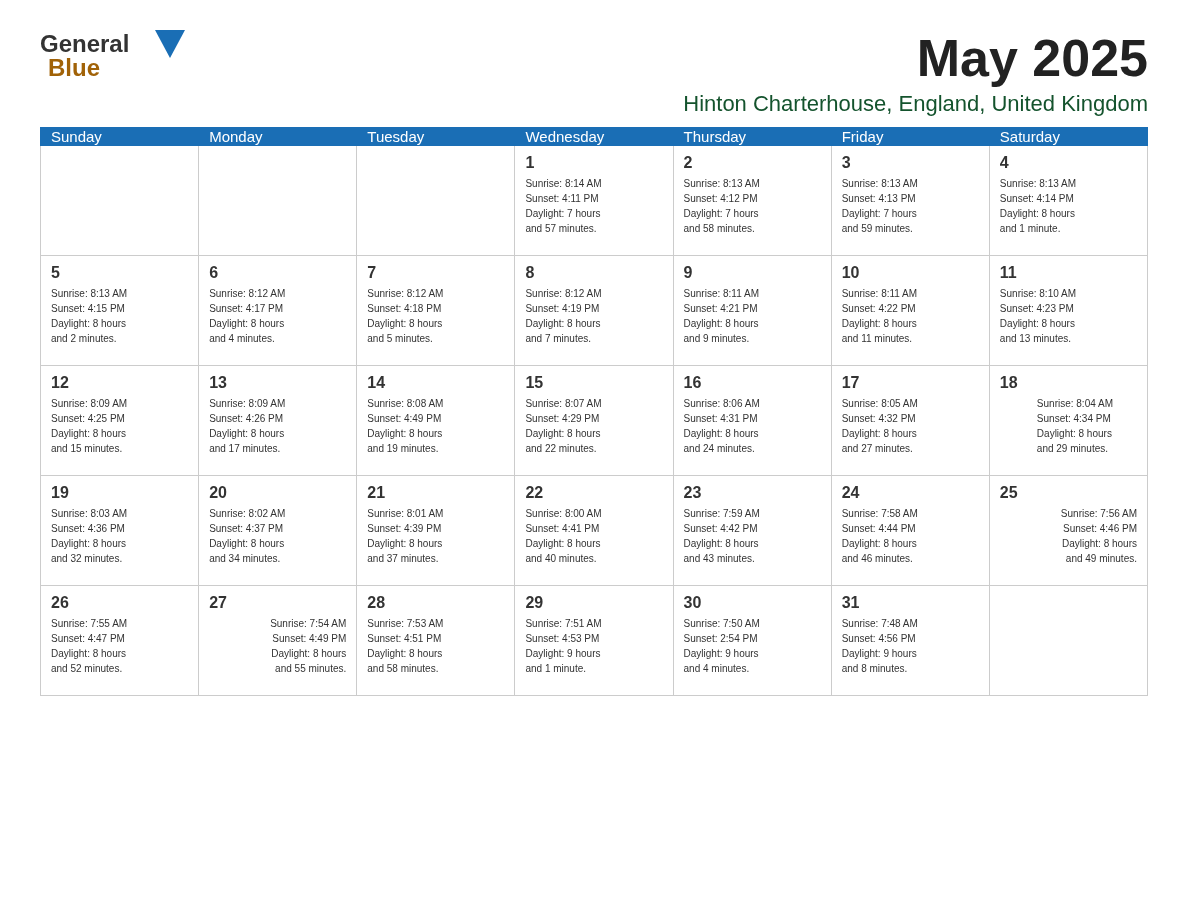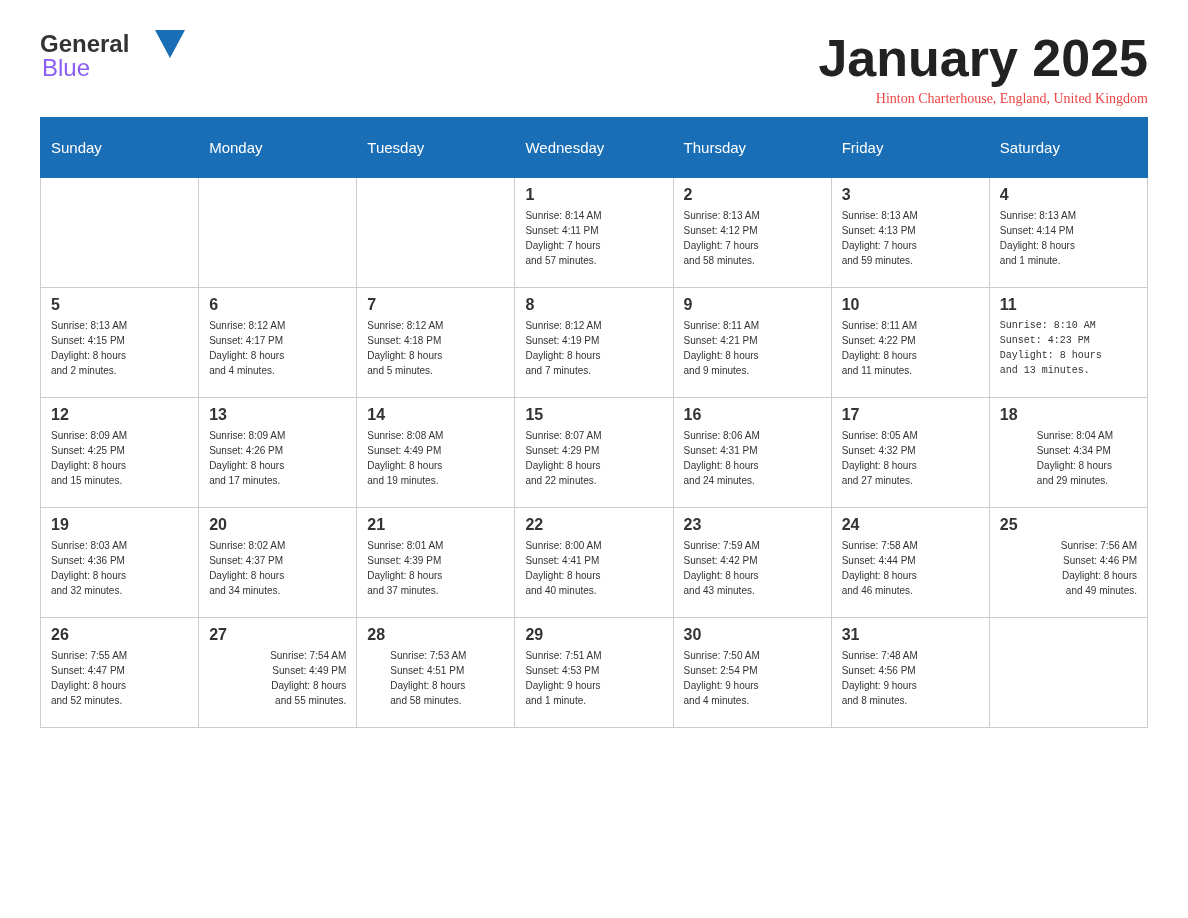--- a/index.html
+++ b/index.html
@@ -19,36 +19,35 @@
     .title-area {
       text-align: right;
     }
     .month-title {
       font-size: 52px;
       font-weight: bold;
       color: #222;
       line-height: 1.1;
     }
     .location-title {
-      font-size: 14px;
-      color: #ef4444;
+      font-size: 22px;
+      color: #14532d;
       margin-top: 4px;
-      font-family: Liberation Serif, serif;
     }
     .calendar {
       width: 100%;
       border-collapse: collapse;
       margin-top: 8px;
     }
     .calendar th {
       background-color: #1a6eb5;
       color: #fff;
       font-size: 15px;
       font-weight: normal;
-      padding: 21px 10px;
+      padding: 0 10px;
       text-align: left;
       border: 1px solid #1a6eb5;
     }
     .calendar td {
       border: 1px solid #ccc;
       vertical-align: top;
       padding: 8px 10px;
       width: 14.28%;
       min-height: 110px;
       height: 110px;
@@ -85,24 +84,24 @@
 <div class="header-area">
   <div class="logo-wrapper">
     <div class="logo-row">
       <span style="font-size:24px;font-weight:bold;color:#333;">General</span>
       <div style="display:inline-flex; align-items:center; margin-left:2px;">
         <svg width="30" height="28" viewBox="0 0 30 28">
           <polygon points="0,0 30,0 15,28" fill="#1a6eb5"></polygon>
         </svg>
       </div>
     </div>
-    <span style="font-size:24px;font-weight:normal;color:#8b5cf6;margin-top:-4px;margin-left:2px;">Blue</span>
+    <span style="font-size:24px;font-weight:bold;color:#a16207;margin-top:-4px;margin-left:8px;">Blue</span>
   </div>
   <div class="title-area">
-    <div class="month-title">January 2025</div>
+    <div class="month-title">May 2025</div>
     <div class="location-title">Hinton Charterhouse, England, United Kingdom</div>
   </div>
 </div>
 
 <table class="calendar">
   <thead>
     <tr>
     <th>Sunday</th>
         <th>Monday</th>
         <th>Tuesday</th>
@@ -184,21 +183,21 @@
         </td>
         <td>
           <span class="day-number">10</span>
           <div class="day-info" style="white-space: pre-line;">Sunrise: 8:11 AM
 Sunset: 4:22 PM
 Daylight: 8 hours
 and 11 minutes.</div>
         </td>
         <td>
           <span class="day-number">11</span>
-          <div class="day-info" style="white-space: pre-line; font-family: Liberation Mono, monospace;">Sunrise: 8:10 AM
+          <div class="day-info" style="white-space: pre-line;">Sunrise: 8:10 AM
 Sunset: 4:23 PM
 Daylight: 8 hours
 and 13 minutes.</div>
         </td>
       </tr>
       <tr>
         <td>
           <span class="day-number">12</span>
           <div class="day-info" style="white-space: pre-line;">Sunrise: 8:09 AM
 Sunset: 4:25 PM
@@ -309,21 +308,21 @@
         </td>
         <td>
           <span class="day-number">27</span>
           <div class="day-info" style="white-space: pre-line; text-align: right;">Sunrise: 7:54 AM
 Sunset: 4:49 PM
 Daylight: 8 hours
 and 55 minutes.</div>
         </td>
         <td>
           <span class="day-number">28</span>
-          <div class="day-info" style="white-space: pre-line; margin-left: 23px;">Sunrise: 7:53 AM
+          <div class="day-info" style="white-space: pre-line;">Sunrise: 7:53 AM
 Sunset: 4:51 PM
 Daylight: 8 hours
 and 58 minutes.</div>
         </td>
         <td>
           <span class="day-number">29</span>
           <div class="day-info" style="white-space: pre-line;">Sunrise: 7:51 AM
 Sunset: 4:53 PM
 Daylight: 9 hours
 and 1 minute.</div>

